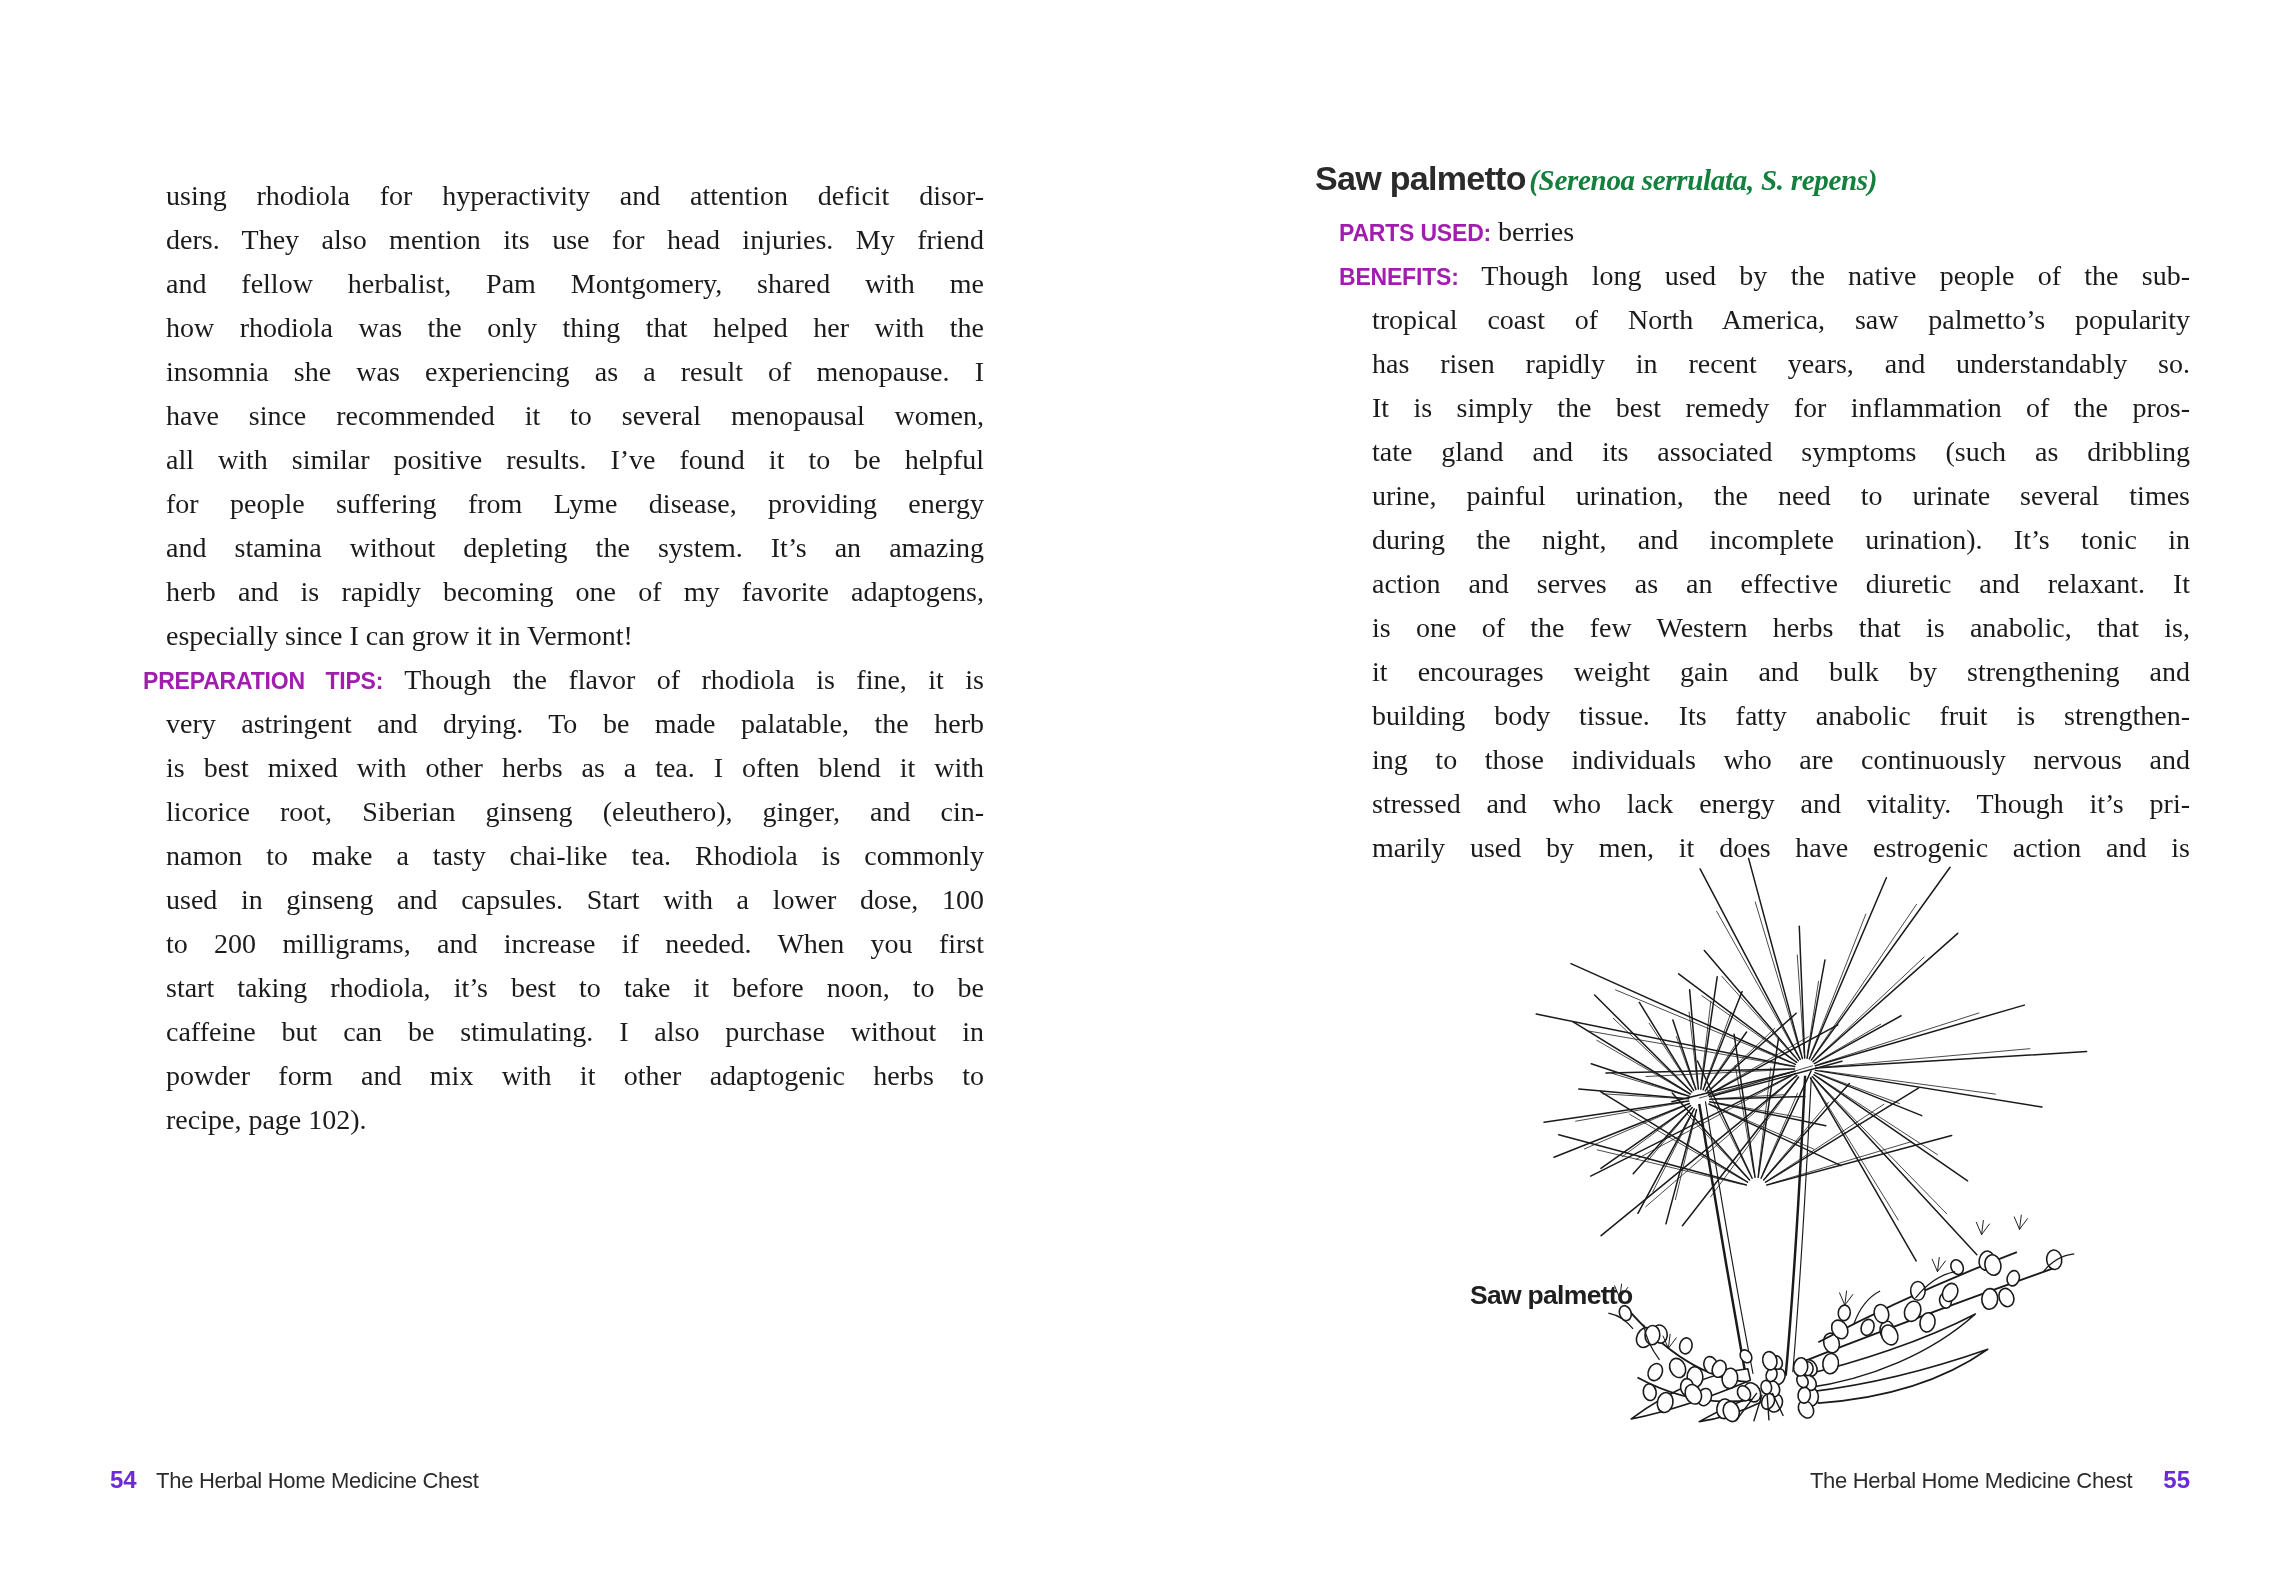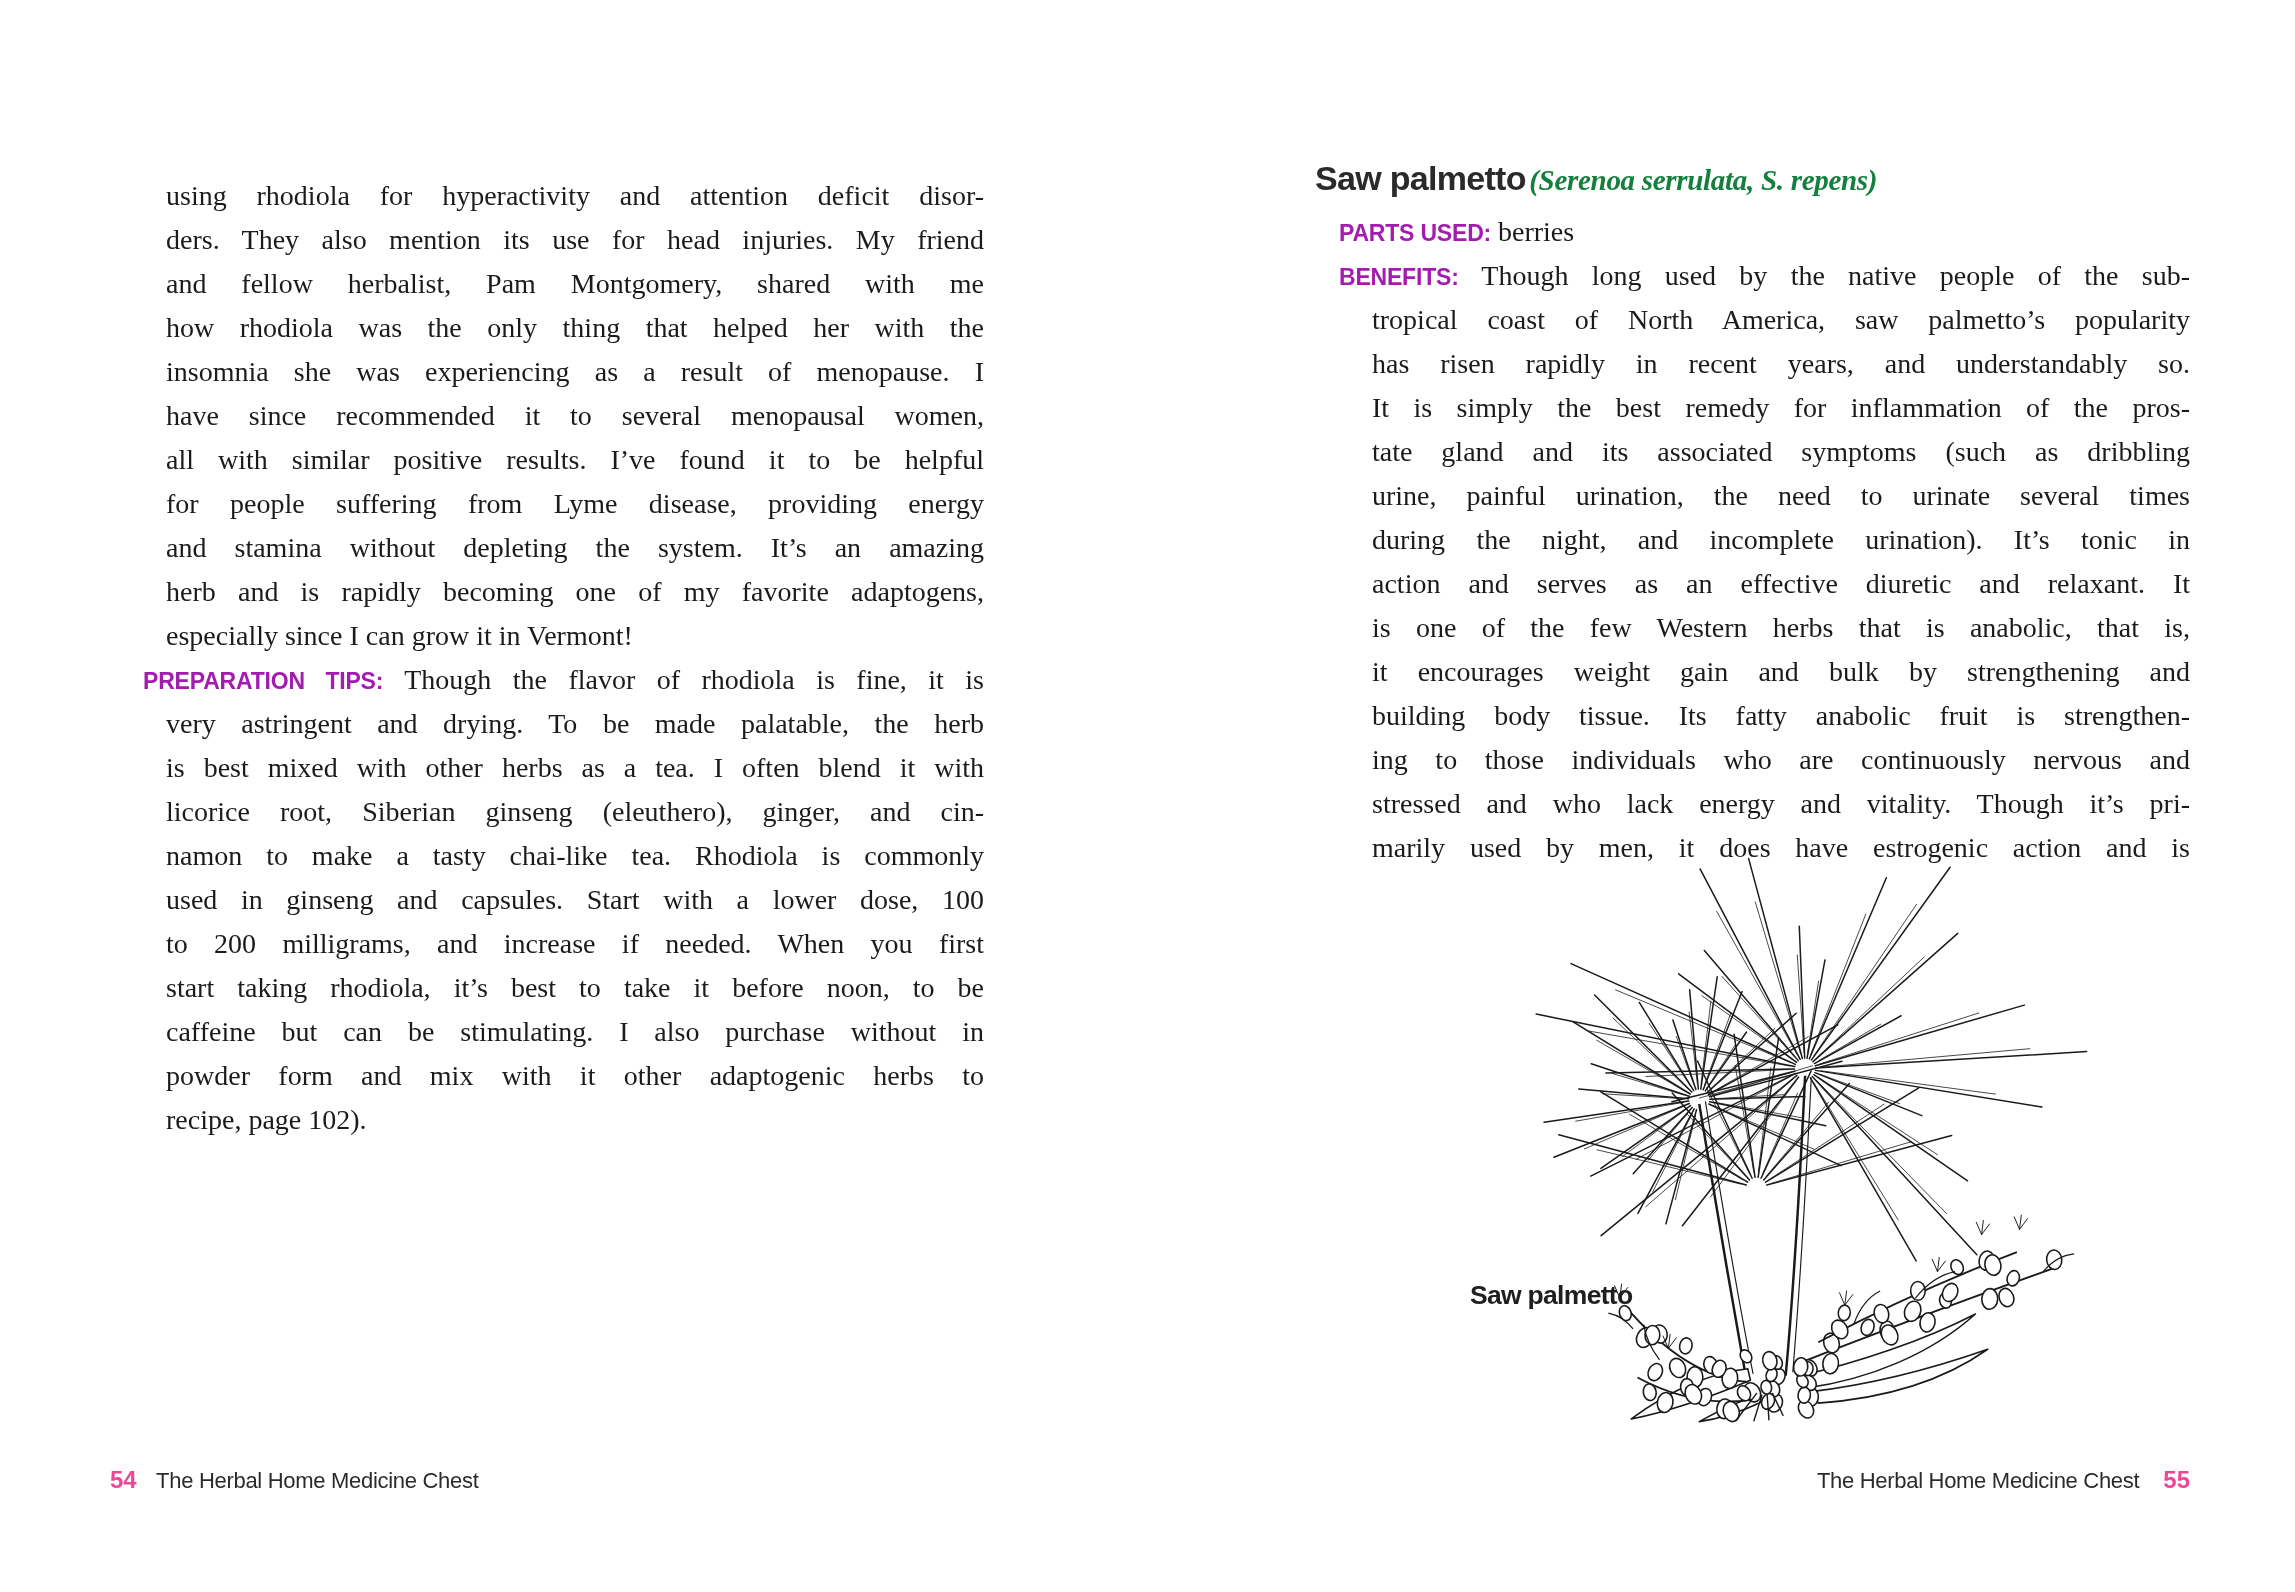--- a/index.html
+++ b/index.html
@@ -30,23 +30,23 @@
     font-size:34px;color:#2a2a2a;letter-spacing:-0.7px;
   }
   .heading-latin{
     font-family:"Liberation Serif",serif;font-style:italic;font-weight:600;
     font-size:29px;color:#15803d;letter-spacing:-0.3px;
   }
   .footer{
     font-family:"Liberation Sans",sans-serif;font-size:22px;color:#2b2b2b;
     letter-spacing:-0.3px;white-space:nowrap;
   }
-  .pageno{font-weight:bold;font-size:24px;color:#ec4899;letter-spacing:0;}
+  .pageno{font-weight:bold;font-size:24px;color:#6d28d9;letter-spacing:0;}
   .ft-title-l{margin-left:19.4px;}
-  .ft-num-r{margin-left:24px;}
+  .ft-num-r{margin-left:31px;}
   .caption{
     font-family:"Liberation Sans",sans-serif;font-weight:bold;
     font-size:26.5px;color:#1f1f1f;letter-spacing:-0.7px;white-space:nowrap;
   }
   #plant-svg{overflow:visible;}
 </style>
 </head>
 <body>
 
 <div class="abs col" style="left:166px;top:174px;">

